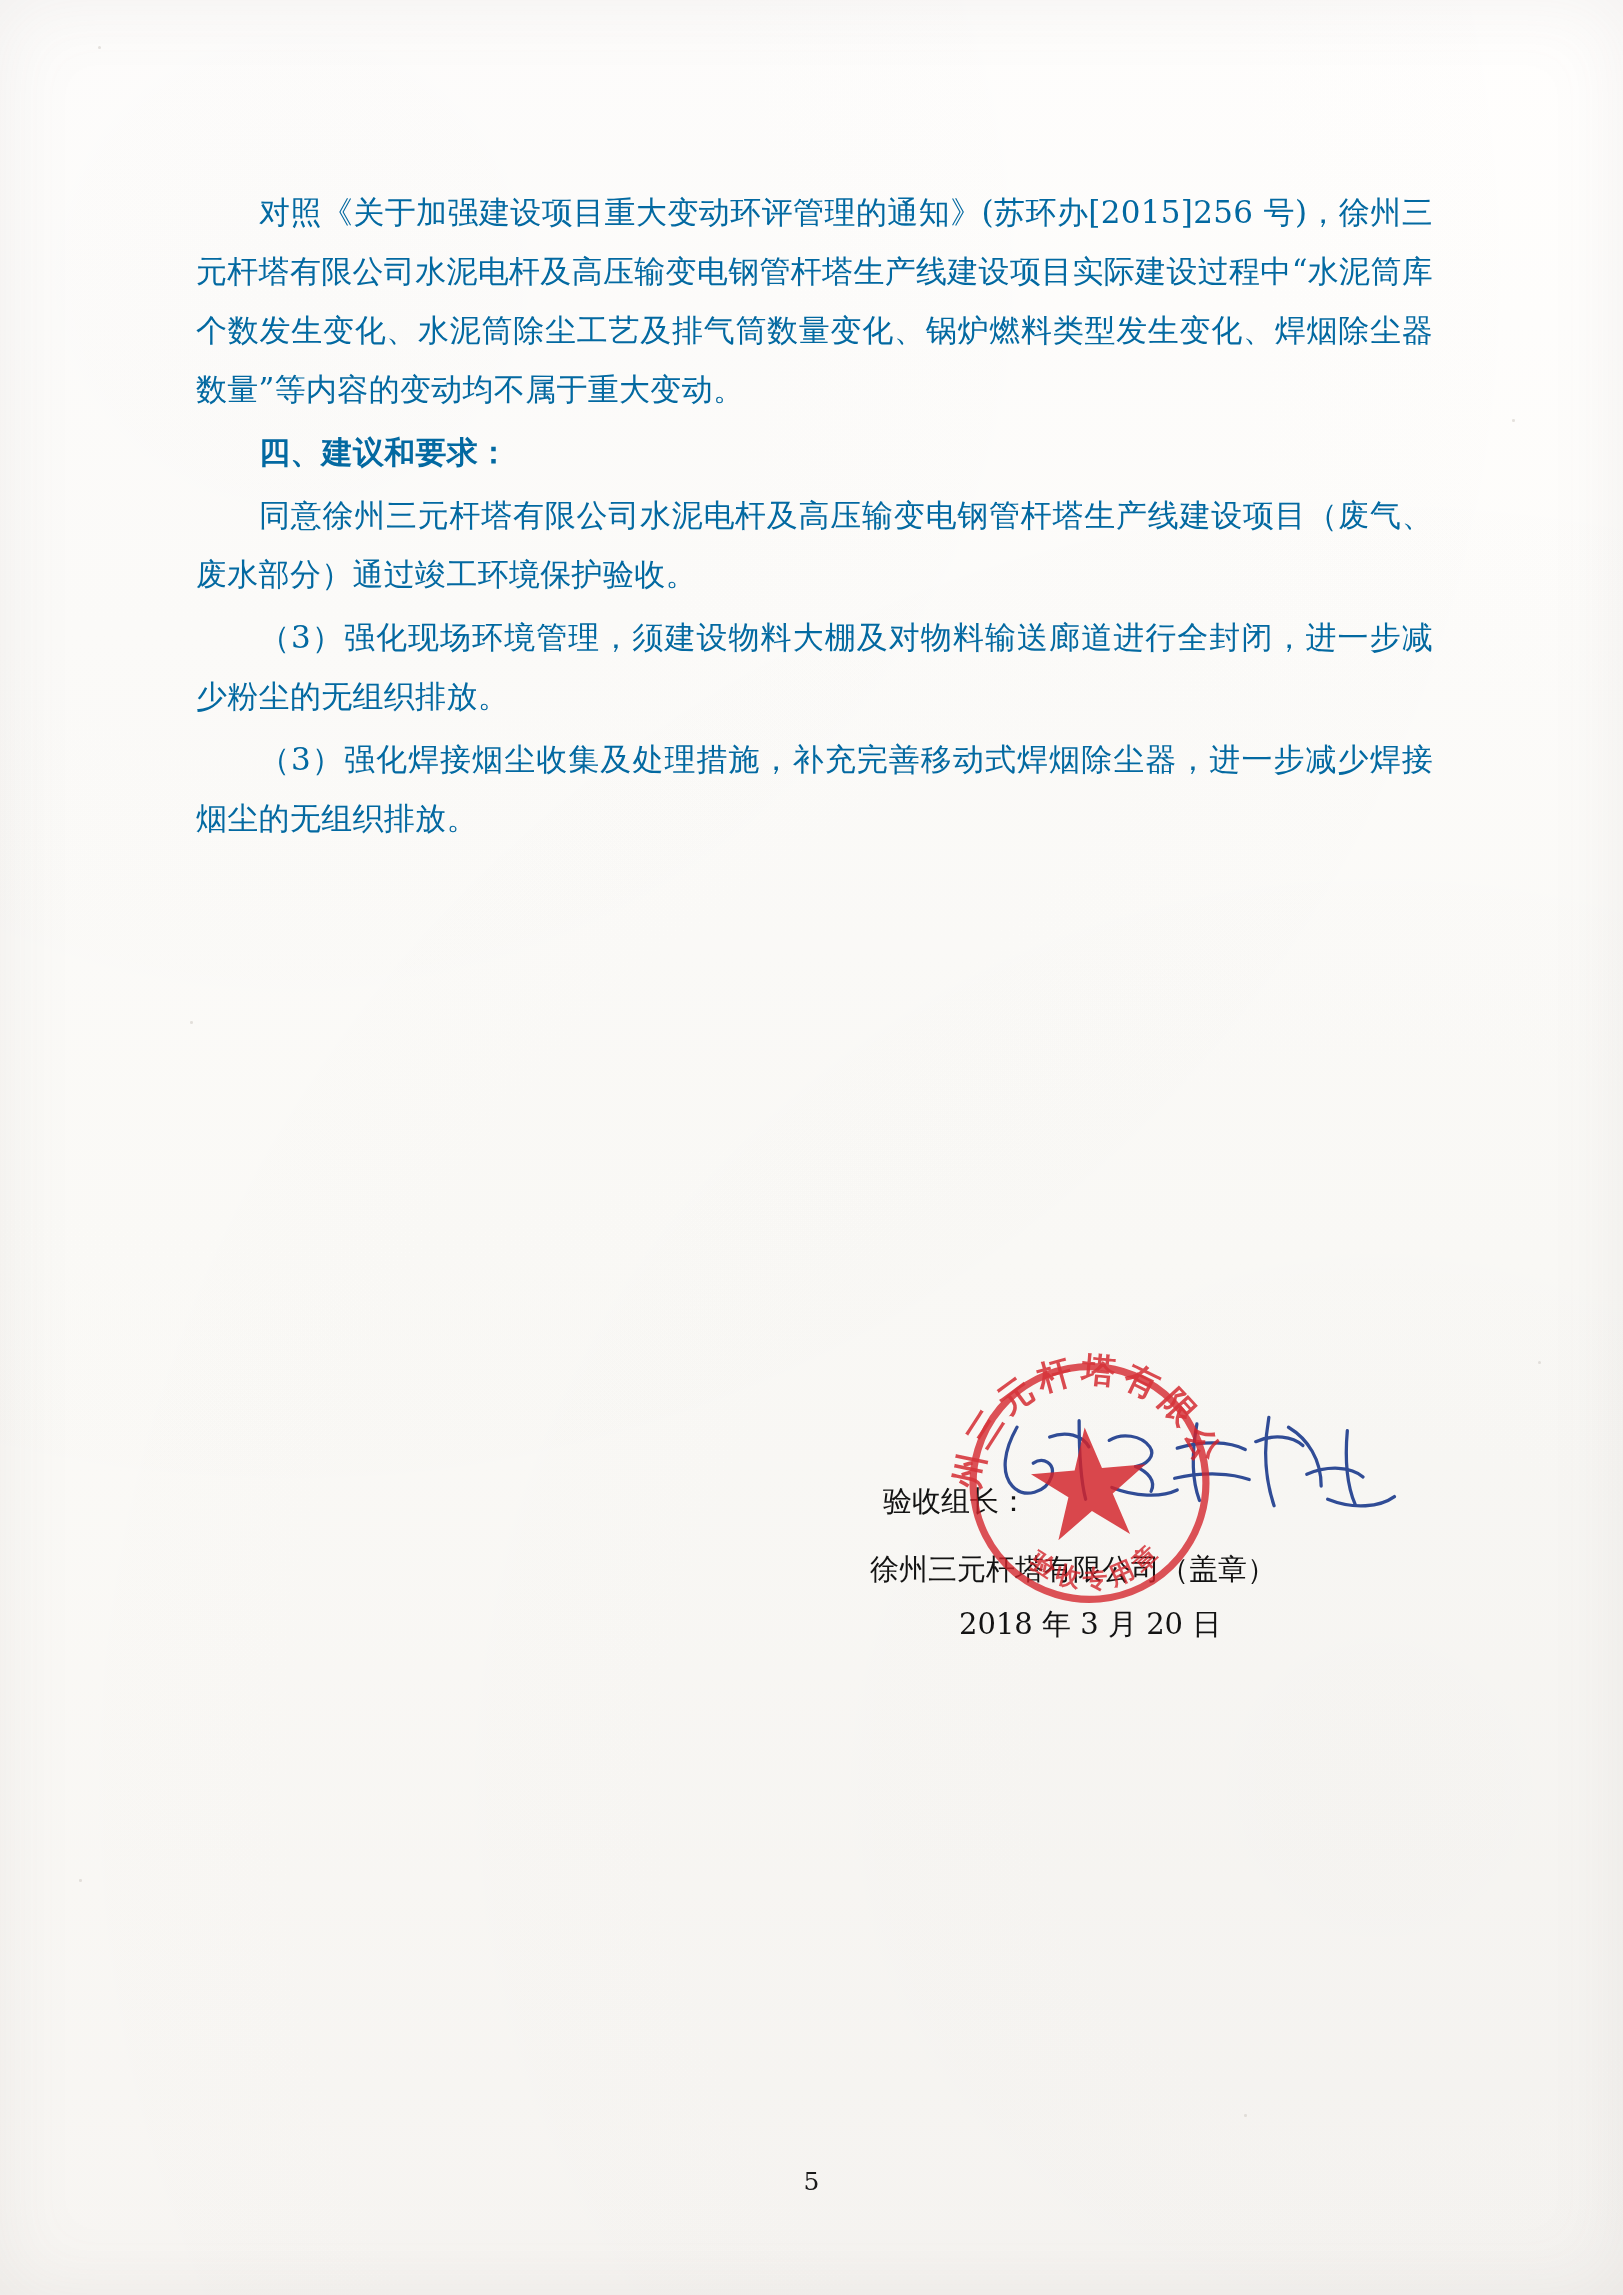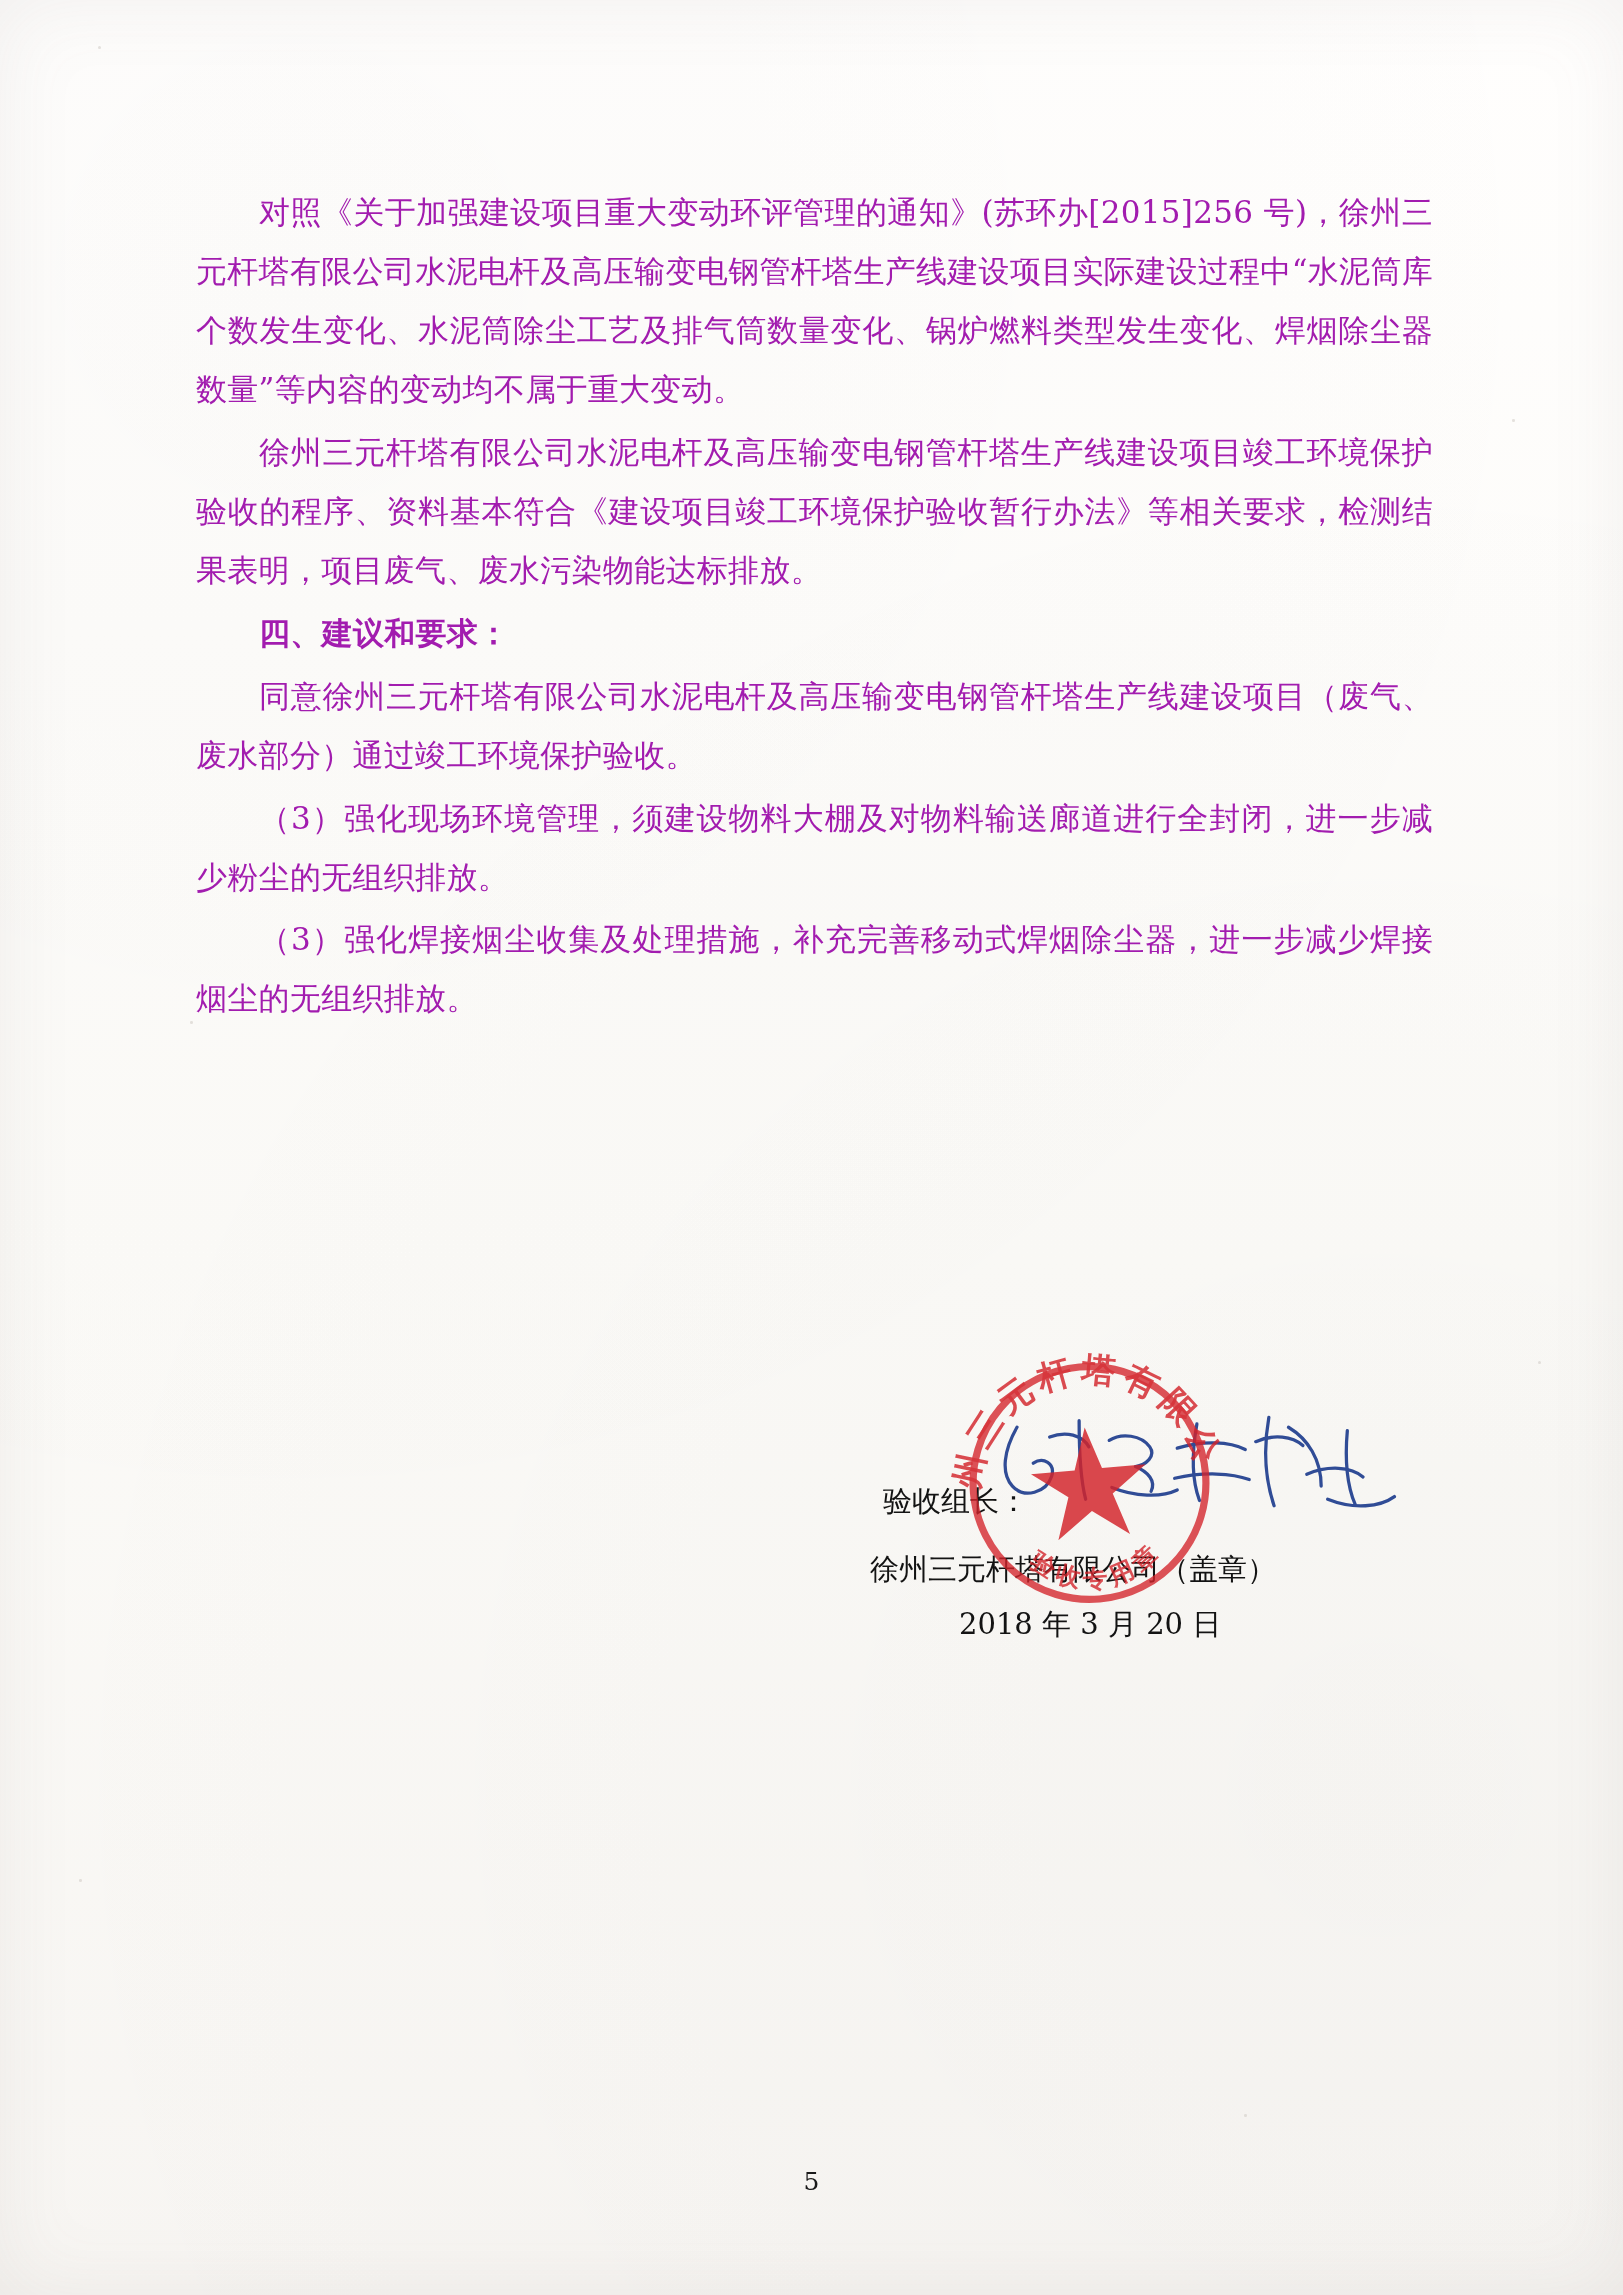--- a/index.html
+++ b/index.html
@@ -46,21 +46,21 @@
     position: absolute;
     left: 196px;
     top: 183px;
     width: 1237px;
   }
 
   p.para {
     margin: 0 0 3.9px 0;
     font-size: 31px;
     line-height: 59px;
-    color: #a21caf;
+    color: #0369a1;
     text-align: justify;
     text-justify: inter-ideograph;
     letter-spacing: 0.3px;
     font-family: "DejaVu Serif", "Liberation Serif", serif;
   }
   p.indent {
     text-indent: 63px;
   }
   p.heading {
     font-weight: bold;
@@ -126,21 +126,20 @@
 
   <div class="speck" style="left:98px; top:46px; width:3.3px; height:3.3px;"></div>
   <div class="speck" style="left:1512px; top:419px; width:2.6px; height:2.6px;"></div>
   <div class="speck" style="left:190px; top:1021px; width:2.6px; height:2.6px;"></div>
   <div class="speck" style="left:1538px; top:1361px; width:3.3px; height:3.3px;"></div>
   <div class="speck" style="left:79px; top:1879px; width:2.6px; height:2.6px;"></div>
   <div class="speck" style="left:1244px; top:2114px; width:2.6px; height:2.6px;"></div>
 
   <div class="content">
     <p class="para indent">对照《关于加强建设项目重大变动环评管理的通知》(苏环办[2015]256 号)，徐州三元杆塔有限公司水泥电杆及高压输变电钢管杆塔生产线建设项目实际建设过程中“水泥筒库个数发生变化、水泥筒除尘工艺及排气筒数量变化、锅炉燃料类型发生变化、焊烟除尘器数量”等内容的变动均不属于重大变动。</p>
-    <p class="para indent">徐州三元杆塔有限公司水泥电杆及高压输变电钢管杆塔生产线建设项目竣工环境保护验收的程序、资料基本符合《建设项目竣工环境保护验收暂行办法》等相关要求，检测结果表明，项目废气、废水污染物能达标排放。</p>
     <p class="para heading">四、建议和要求：</p>
     <p class="para indent">同意徐州三元杆塔有限公司水泥电杆及高压输变电钢管杆塔生产线建设项目（废气、废水部分）通过竣工环境保护验收。</p>
     <p class="para indent">（3）强化现场环境管理，须建设物料大棚及对物料输送廊道进行全封闭，进一步减少粉尘的无组织排放。</p>
     <p class="para indent">（3）强化焊接烟尘收集及处理措施，补充完善移动式焊烟除尘器，进一步减少焊接烟尘的无组织排放。</p>
   </div>
 
   <div class="sig-block">
     <span class="sig-line sig-leader">验收组长：</span>
     <span class="sig-line sig-company">徐州三元杆塔有限公司（盖章）</span>
     <span class="sig-line sig-date">2018 年 3 月 20 日</span>

